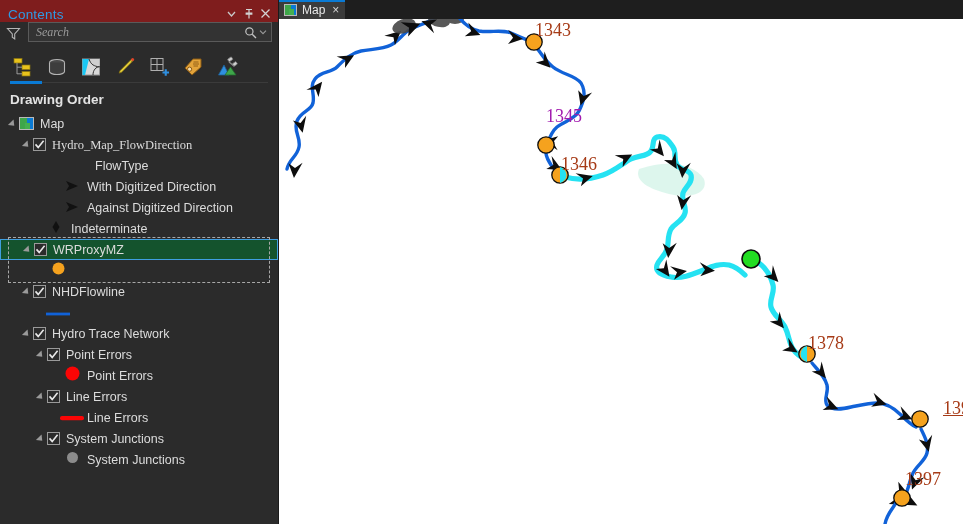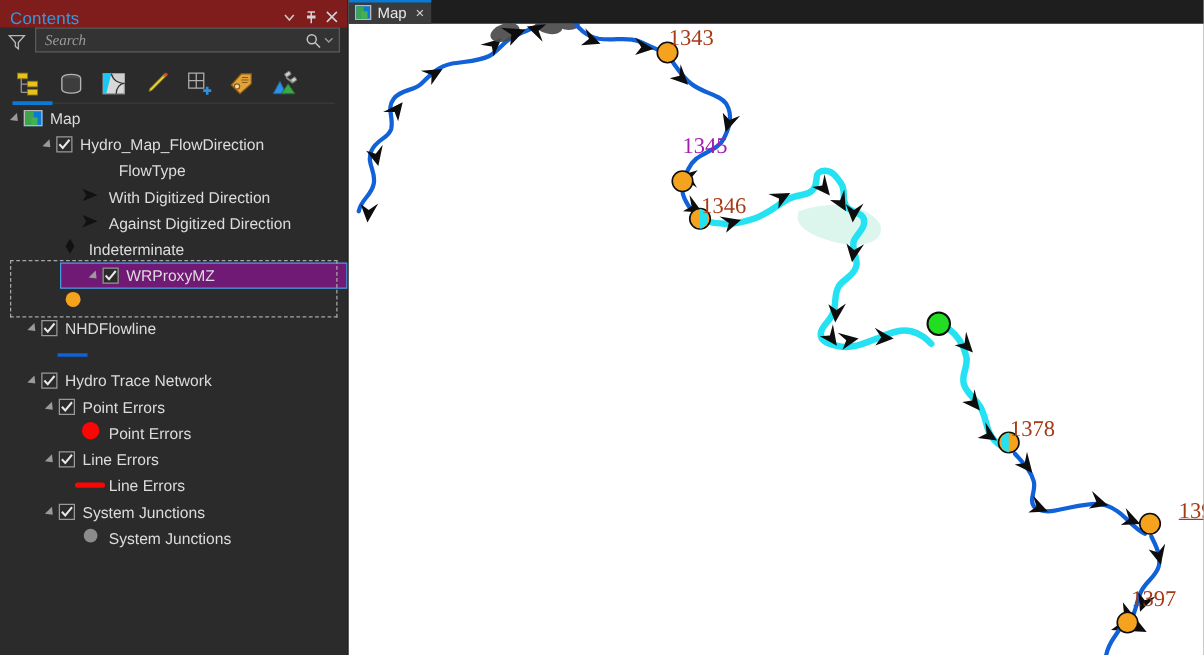--- a/index.html
+++ b/index.html
@@ -187,23 +187,22 @@
   }
 
   
   .sel-group {
     position: absolute;
     left: 8px; right: 8px;
     border: 1px dashed #a8a8a8;
     pointer-events: none;
   }
   .trow.selected {
-    background: #701a75;
+    background: #14532d;
     border: 1px solid #3f9fe0;
-    margin-left: 48px;
   }
 
   
   #map-area {
     flex: 1;
     position: relative;
     background: #ffffff;
     overflow: hidden;
   }
   .tabstrip {
@@ -362,30 +361,31 @@
         <svg width="22" height="22" viewBox="0 0 22 22">
           <path d="M2.5 19 L8 9 L13 19 Z" fill="#2f8fe0" stroke="#1f5f95" stroke-width=".8"></path>
           <path d="M9 19 L14.5 11 L20 19 Z" fill="#3ea64a" stroke="#256b2d" stroke-width=".8"></path>
           <rect x="12" y="2" width="4.6" height="3" rx=".6" fill="#cfcfcf" stroke="#7a7a7a" stroke-width=".8" transform="rotate(-35 14 3.5)"></rect>
           <rect x="16.5" y="6.5" width="4.6" height="3" rx=".6" fill="#cfcfcf" stroke="#7a7a7a" stroke-width=".8" transform="rotate(-35 18.8 8)"></rect>
           <path d="M13 6 L18 10" stroke="#8a8a8a" stroke-width="1.4"></path>
         </svg>
       </div>
     </div>
 
+    <div class="section-title">Drawing Order</div>
 
     <div id="tree" style="position: relative;">
         <div class="trow" style="padding-left: 6px;">
           <span class="twisty">
             <i></i>
           </span>
           <span class="maplayer-icon"></span>
           <span class="lbl">Map</span>
         </div>
-        <div class="trow" style="padding-left: 32px;">
+        <div class="trow" style="padding-left: 20px; font-family: Liberation Serif, serif;">
           <span class="twisty">
             <i></i>
           </span>
           <span class="cbox">
             <svg width="11" height="11" viewBox="0 0 11 11">
               <path d="M1.5 5.4 L4.2 8.4 L9.6 1.8" fill="none" stroke="#e8e8e8" stroke-width="1.6"></path>
             </svg>
           </span>
           <span class="lbl">Hydro_Map_FlowDirection</span>
         </div>

